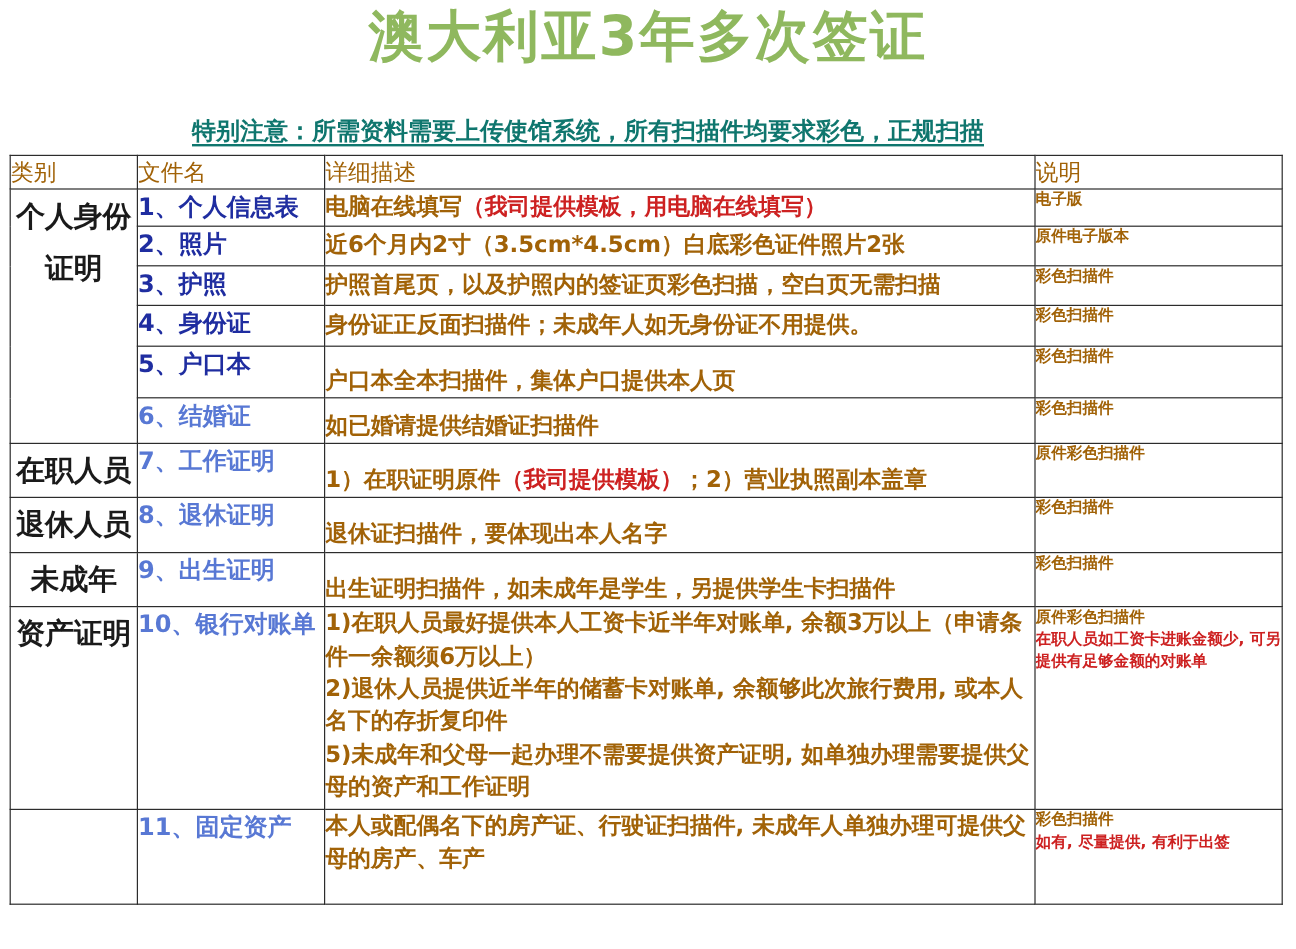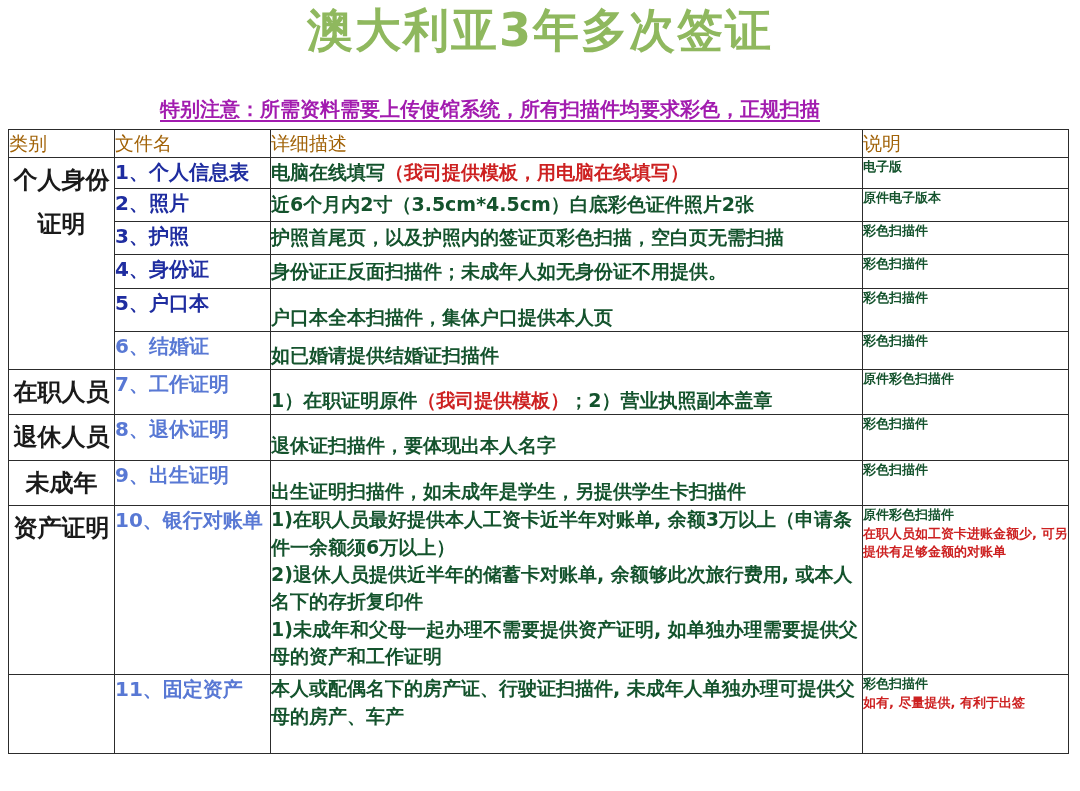--- a/index.html
+++ b/index.html
@@ -15,21 +15,21 @@
     font-weight:700;
     letter-spacing:2px;
     color:#8fb85e;
   }
   .notice {
     margin-top:34px;
     text-align:center;
     padding-right:100px;
     font-size:20px;
     font-weight:700;
-    color:#a21caf;
+    color:#0f766e;
     text-decoration:underline;
     text-underline-offset:4px;
   }
   table.req {
     border-collapse:collapse;
     table-layout:fixed;
     margin-left:8px;
     margin-top:6px;
     width:1060px;
   }
@@ -80,21 +80,21 @@
     vertical-align:top;
     padding:3px 8px 2px 10px;
     font-size:13px;
     font-weight:700;
     color:#141414;
     line-height:1.42;
   }
   .v-mid { vertical-align:middle; }
   .v-bot { vertical-align:bottom; padding-bottom:6px; }
   .v-top { vertical-align:top; padding-top:4px; }
-  .seg-n { color:#14532d; }
+  .seg-n { color:#a16207; }
   .seg-r { color:#cd2121; }
   .blk { margin:0; }
   
   tr.h31{height:31px;} tr.h33{height:33px;} tr.h34{height:34px;}
   tr.h43{height:43px;} tr.h38{height:38px;} tr.h44{height:44px;}
   tr.h40{height:40px;} tr.h169{height:169px;} tr.h83{height:79px;}
 </style>
 </head>
 <body>
 
@@ -186,21 +186,21 @@
           <div class="blk seg-n">彩色扫描件</div>
         </td>
   </tr>
 
   <tr class="h169">
     <td class="cat">资产证明</td>
     <td class="name name-light">10、银行对账单</td>
     <td class="desc v-top">
           <div class="blk seg-n">1)在职人员最好提供本人工资卡近半年对账单, 余额3万以上（申请条件一余额须6万以上）</div>
           <div class="blk seg-n">2)退休人员提供近半年的储蓄卡对账单, 余额够此次旅行费用, 或本人名下的存折复印件</div>
-          <div class="blk seg-n">1)未成年和父母一起办理不需要提供资产证明, 如单独办理需要提供父母的资产和工作证明</div>
+          <div class="blk seg-n">5)未成年和父母一起办理不需要提供资产证明, 如单独办理需要提供父母的资产和工作证明</div>
         </td>
     <td class="note">
           <div class="blk seg-n">原件彩色扫描件</div>
           <div class="blk seg-r">在职人员如工资卡进账金额少, 可另提供有足够金额的对账单</div>
         </td>
   </tr>
   <tr class="h83">
     <td class="cat"></td>
     <td class="name name-light">11、固定资产</td>
     <td class="desc v-top"><span class="seg-n">本人或配偶名下的房产证、行驶证扫描件, 未成年人单独办理可提供父母的房产、车产</span></td>

